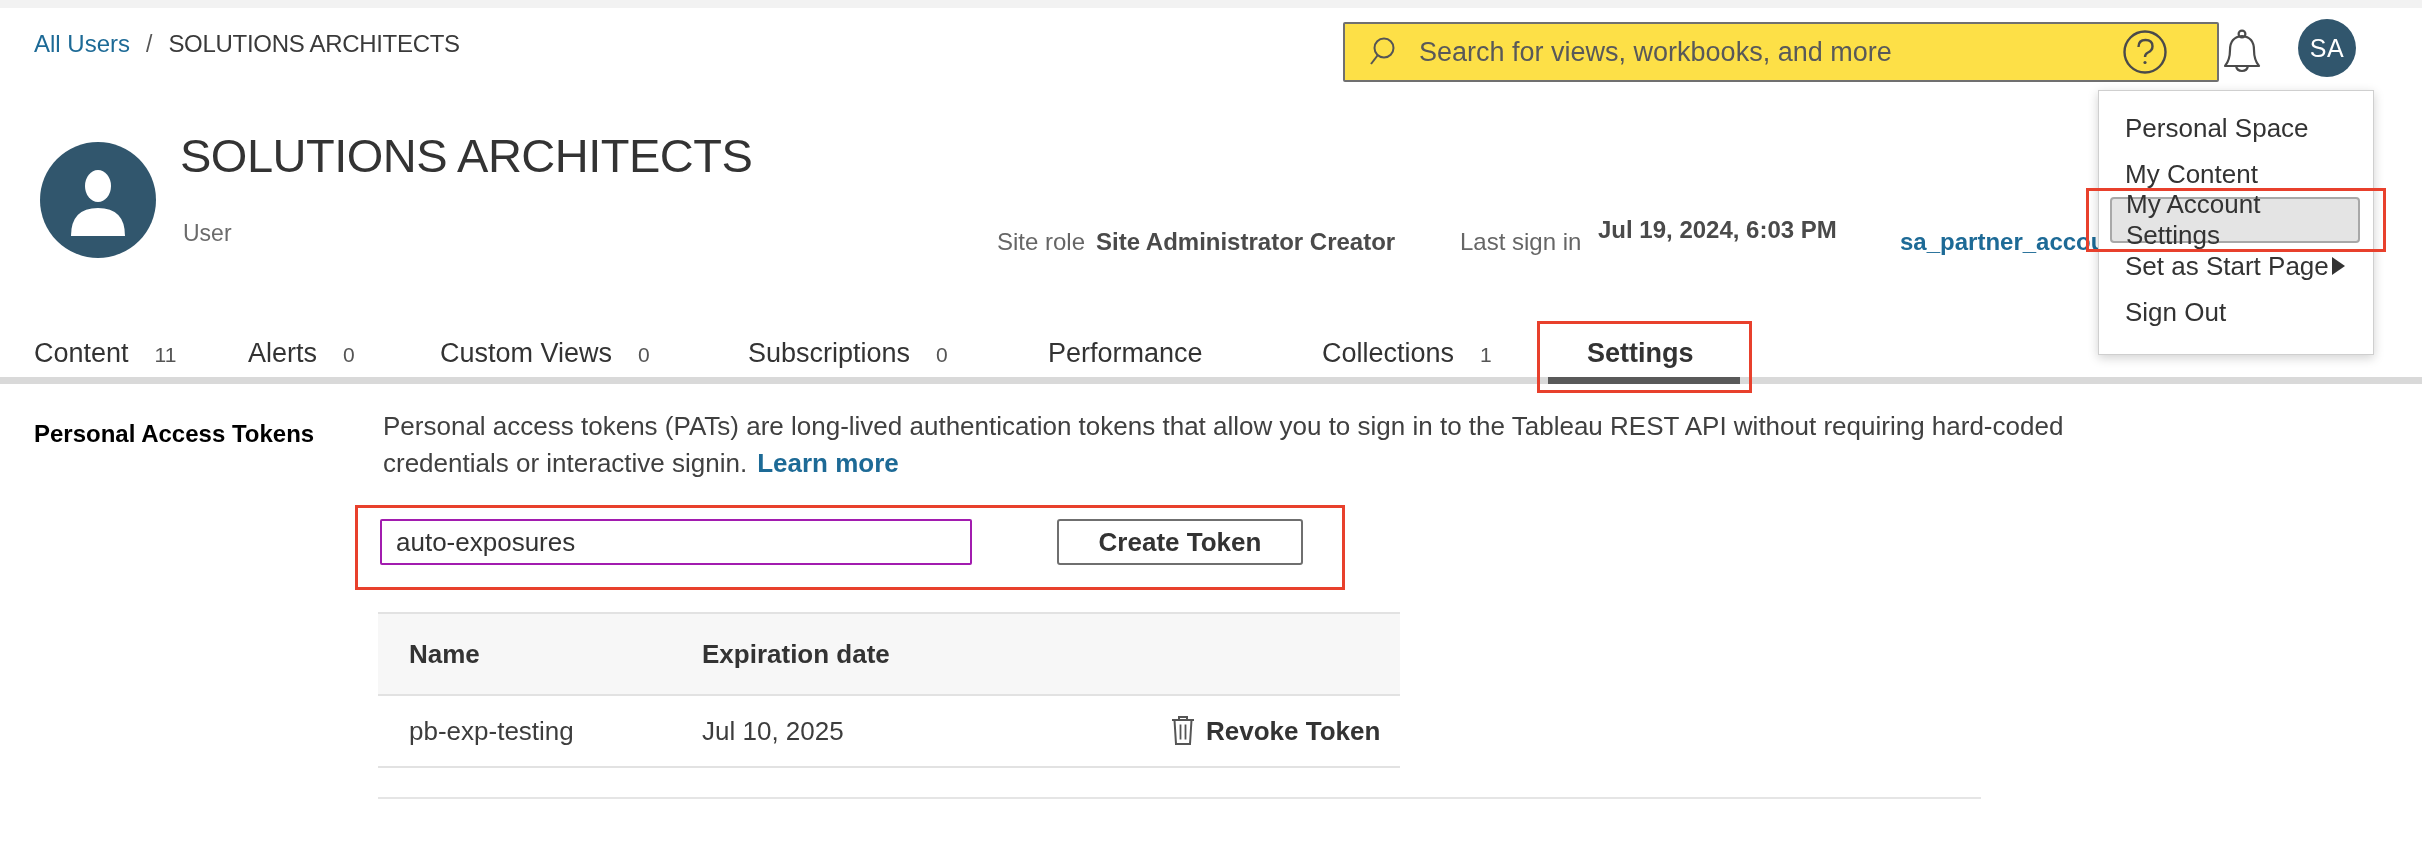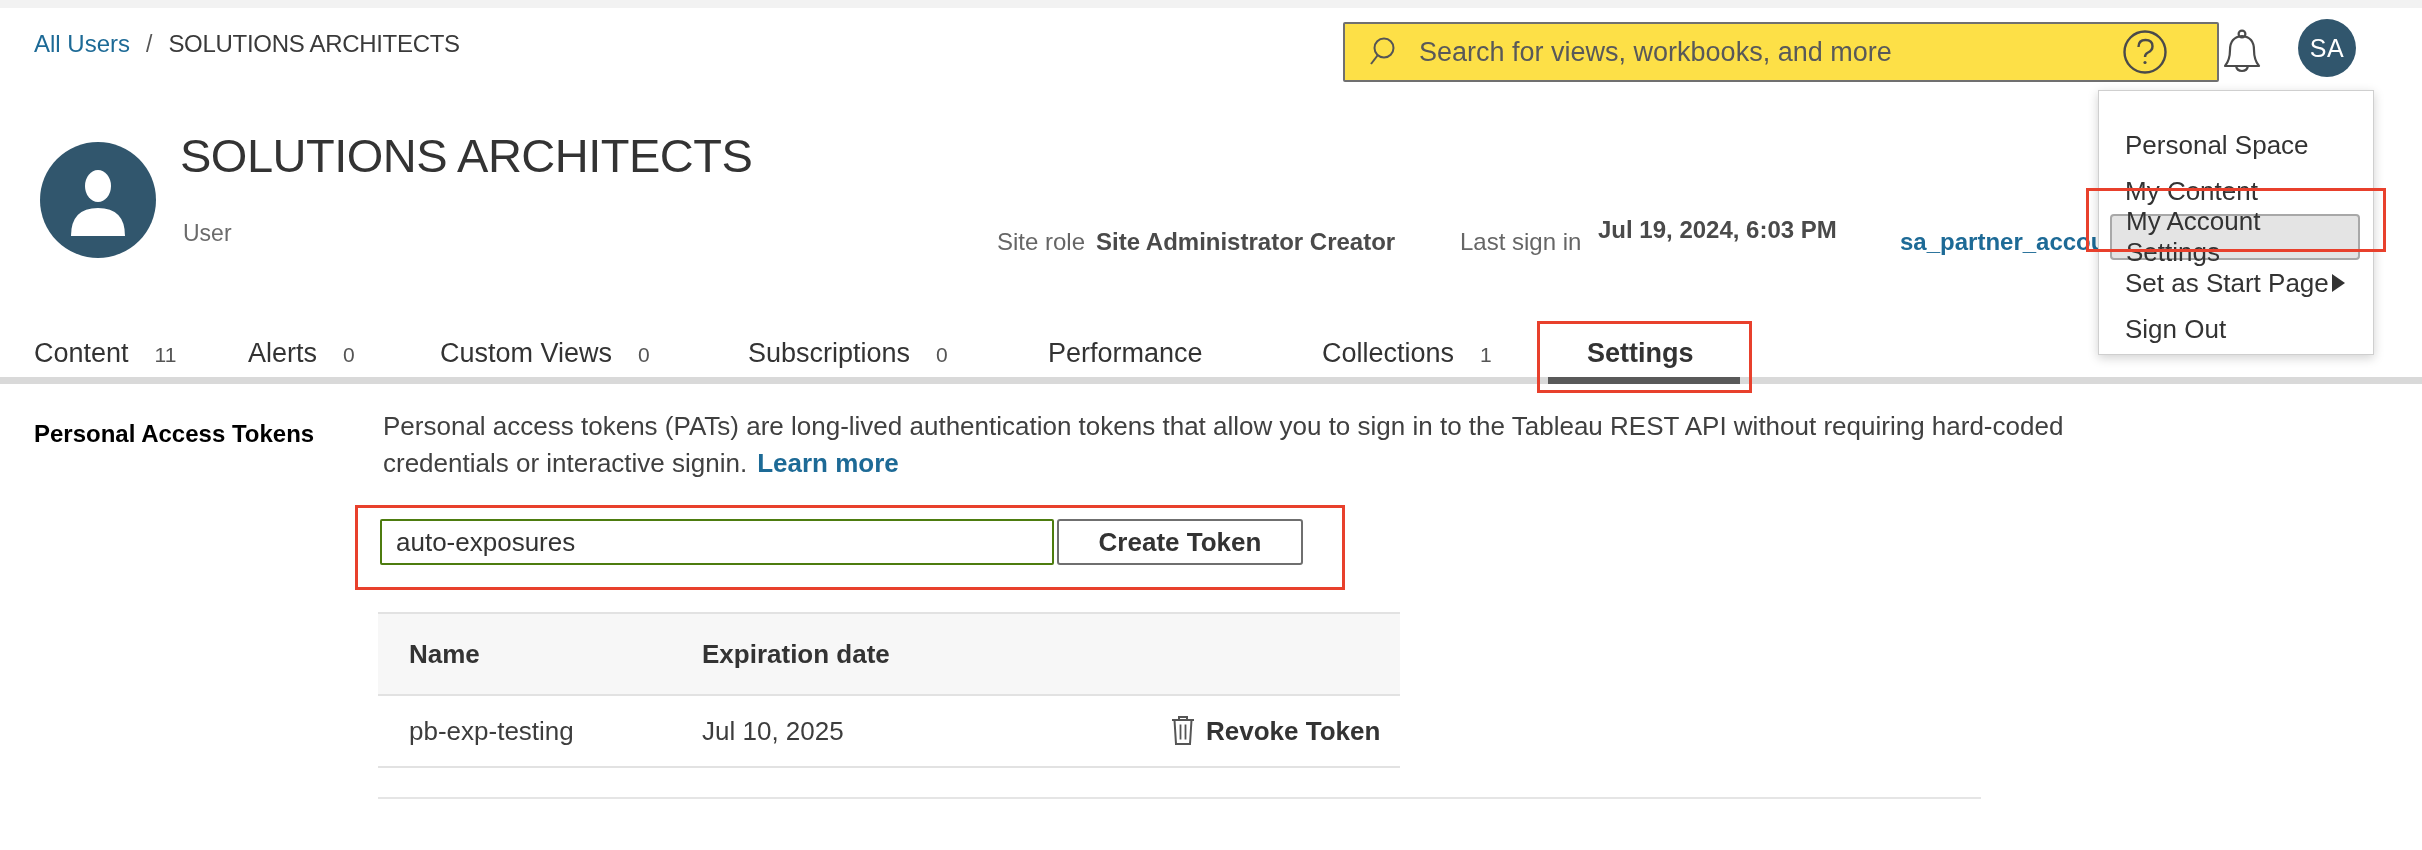--- a/index.html
+++ b/index.html
@@ -77,22 +77,22 @@
 
   .tab-track { left: 0; top: 377px; width: 2422px; height: 7px; background: #d9d9d9; }
   .tab-active-bar { left: 1548px; top: 377px; width: 192px; height: 7px; background: #595959; }
 
   
   .pat-heading { left: 34px; top: 420px; font-size: 24px; font-weight: 700; color: #000; }
   .pat-desc { left: 383px; top: 408px; font-size: 26px; color: #404040; line-height: 37px; }
   .learn-more { color: #1d6a96; font-weight: 700; margin-left: 10px; cursor: pointer; }
 
   .token-input {
-    left: 380px; top: 519px; width: 674px; height: 46px;
-    border: 2px solid #4d7c0f; border-radius: 2px;
+    left: 380px; top: 519px; width: 592px; height: 46px;
+    border: 2px solid #a21caf; border-radius: 2px;
     font-family: "Liberation Sans", sans-serif;
     font-size: 26px; color: #333; padding: 0 14px; outline: none;
   }
   .create-token-btn {
     left: 1057px; top: 519px; width: 246px; height: 46px;
     background: #fff; border: 2px solid #6f6f6f; border-radius: 3px;
     font-family: "Liberation Sans", sans-serif;
     font-size: 26px; font-weight: 700; color: #333; cursor: pointer;
   }
 
@@ -116,21 +116,21 @@
   }
   .revoke-label { font-weight: 700; color: #333; font-size: 26px; }
 
   .section-divider { left: 378px; top: 797px; width: 1603px; height: 2px; background: #e5e5e5; }
 
   
   .account-menu {
     left: 2098px; top: 90px; width: 276px; height: 265px;
     background: #fff; border: 1px solid #cfcfcf;
     box-shadow: 0 3px 10px rgba(0,0,0,0.18);
-    z-index: 5; padding-top: 31px;
+    z-index: 5; padding-top: 14px;
   }
   .menu-item {
     height: 46px; display: flex; align-items: center;
     padding-left: 26px; font-size: 26px; color: #333; cursor: pointer;
     position: relative;
   }
   .menu-item-highlight {
     margin: 0 13px 0 11px; padding-left: 14px;
     background: #e4e4e4; border: 2px solid #a8a8a8; border-radius: 4px;
   }

